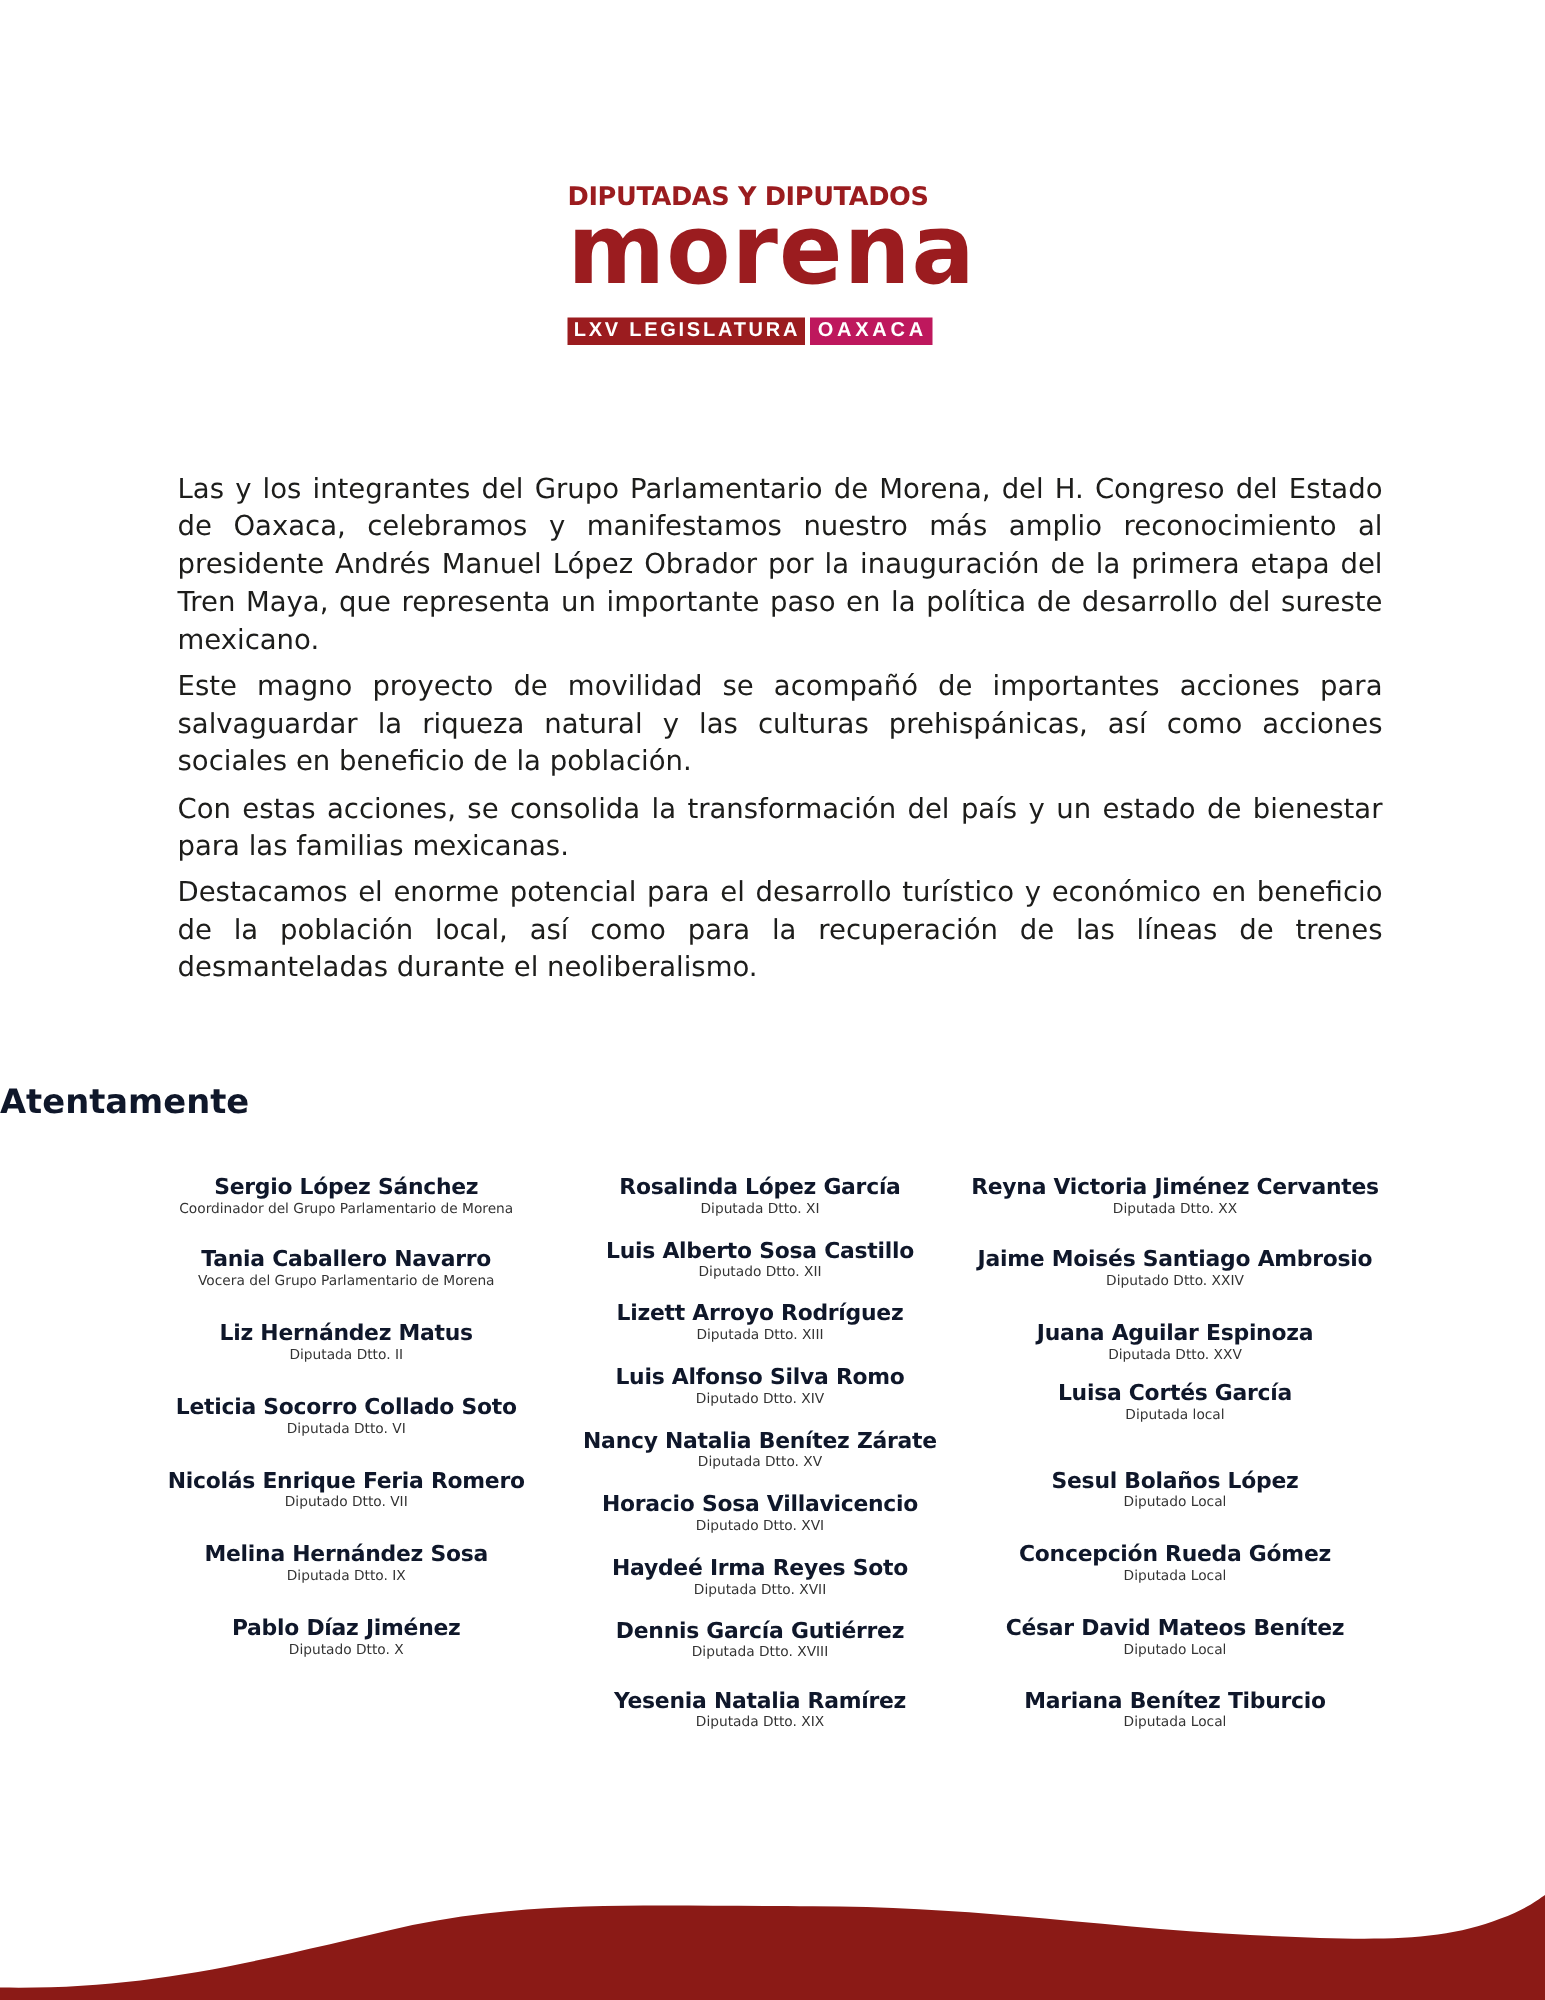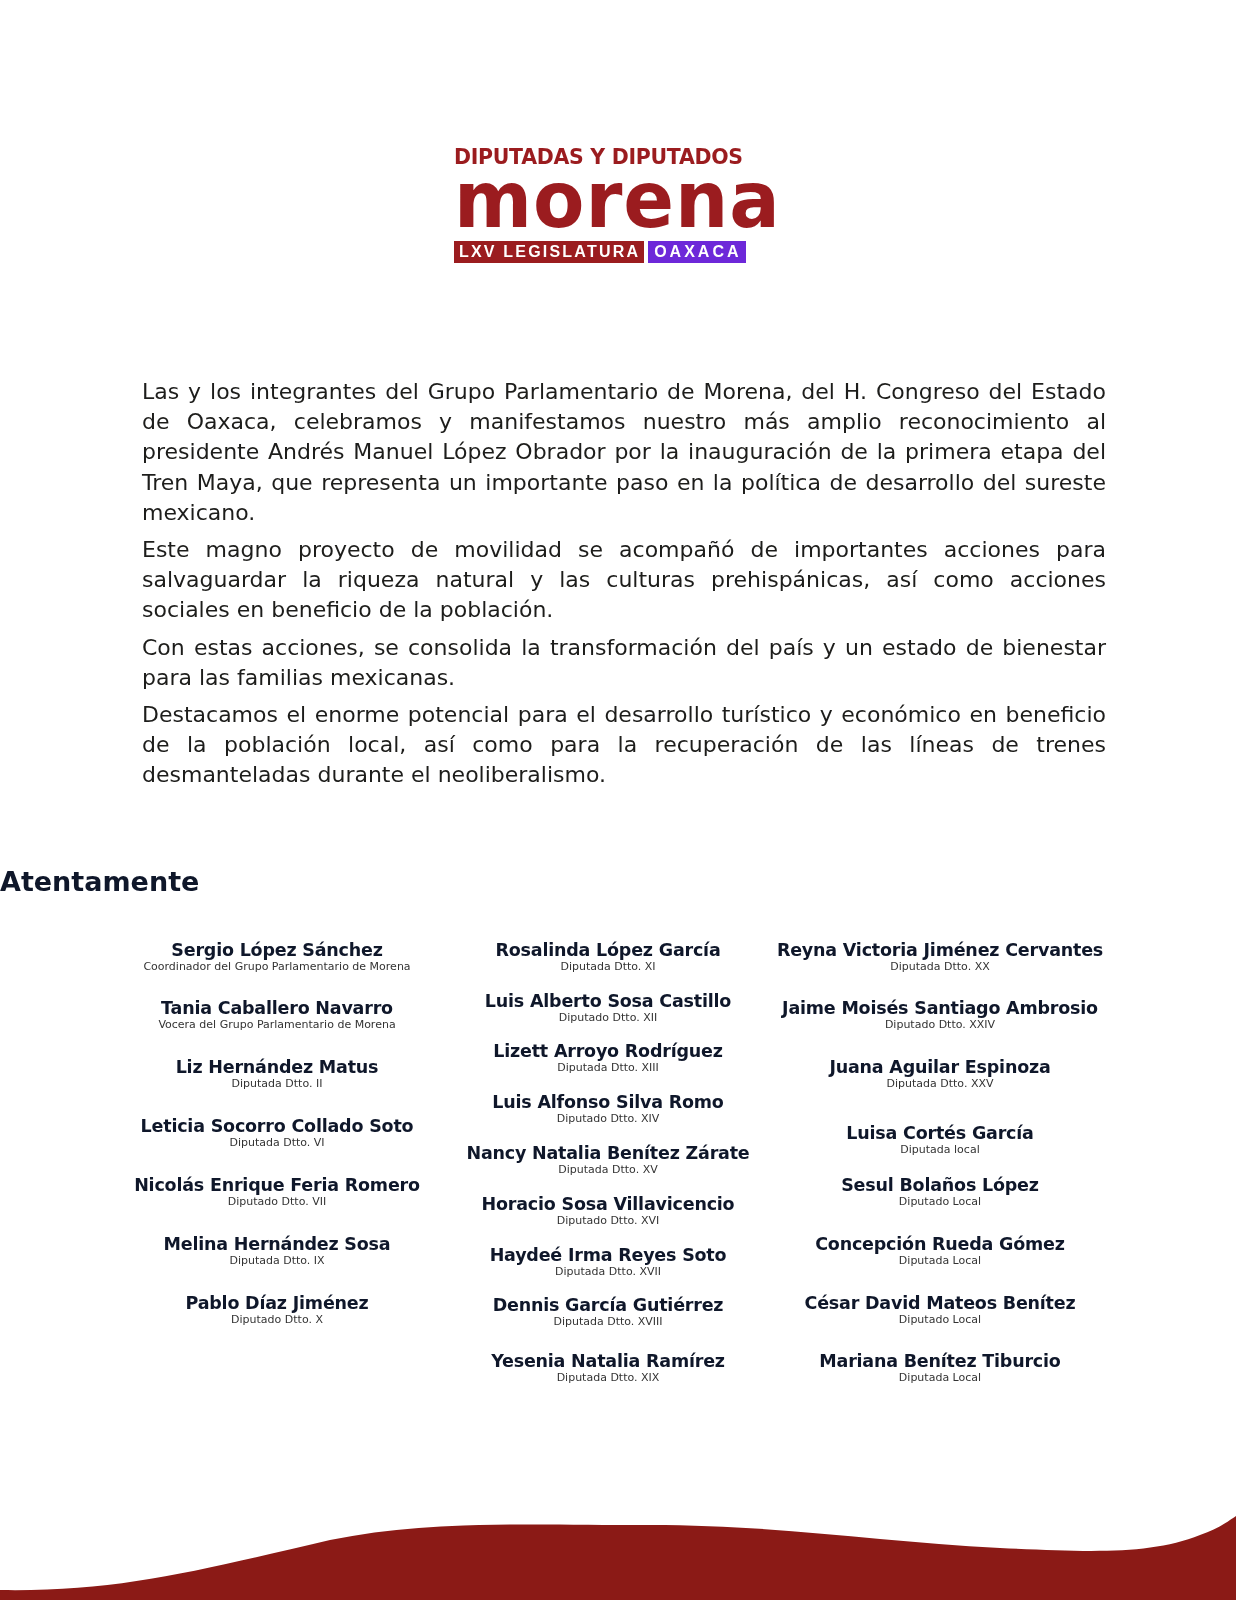--- a/index.html
+++ b/index.html
@@ -3,23 +3,23 @@
   <meta charset="utf-8">
   <style>
     * { margin: 0; padding: 0; box-sizing: border-box; }
     html, body { width: 1236px; height: 1600px; background: #ffffff; overflow: hidden; }
     body { position: relative; font-family: "Liberation Sans", "DejaVu Sans", sans-serif; color: #1d1d1b; }
 
     
     .logo { position: absolute; left: 454px; top: 145px; width: 326px; text-align: left; }
     .logo-top { color: #9b1c1f; font-family: "DejaVu Sans", sans-serif; font-weight: bold; font-size: 20.5px; letter-spacing: -0.3px; line-height: 24px; white-space: nowrap; }
     .logo-main { color: #9b1c1f; font-family: "DejaVu Sans", sans-serif; font-weight: bold; font-size: 78px; letter-spacing: 1px; line-height: 62px; margin-top: 0px; white-space: nowrap; transform: scaleX(0.96); transform-origin: left; }
-    .logo-bar { display: flex; margin-top: 10px; height: 22px; }
+    .logo-bar { display: flex; margin-top: 23px; height: 22px; }
     .logo-bar-red { background: #9b1c1f; color: #fff; font-weight: bold; font-size: 16px; letter-spacing: 2.2px; line-height: 22px; padding: 0 4px 0 5px; white-space: nowrap; }
-    .logo-bar-gray { background: #6d28d9; color: #fff; font-weight: bold; font-size: 16px; letter-spacing: 3px; line-height: 22px; padding: 0 4px 0 6px; margin-left: 4px; white-space: nowrap; }
+    .logo-bar-gray { background: #be185d; color: #fff; font-weight: bold; font-size: 16px; letter-spacing: 3px; line-height: 22px; padding: 0 4px 0 6px; margin-left: 4px; white-space: nowrap; }
 
     
     .body-text { position: absolute; left: 142px; top: 377px; width: 964px; font-family: "DejaVu Sans", sans-serif; font-size: 22px; line-height: 30.2px; color: #1d1d1b; text-align: justify; hyphens: manual; }
     .body-text p { margin-bottom: 7px; }
 
     .closing { position: absolute; left: 0; width: 1236px; top: 866px; text-align: left; font-family: "DejaVu Sans", sans-serif; font-weight: bold; font-size: 27px; color: #0f172a; }
 
     
     .col { position: absolute; top: 955px; text-align: center; }
     .col1 { left: 110px; width: 334px; }
@@ -128,21 +128,21 @@
       <span class="sig-role">Diputada Dtto. XX</span>
     </div>
   <div class="sig" style="top:43px">
       <span class="sig-name">Jaime Moisés Santiago Ambrosio</span>
       <span class="sig-role">Diputado Dtto. XXIV</span>
     </div>
   <div class="sig" style="top:102px">
       <span class="sig-name">Juana Aguilar Espinoza</span>
       <span class="sig-role">Diputada Dtto. XXV</span>
     </div>
-  <div class="sig" style="top:168px">
+  <div class="sig" style="top:150px">
       <span class="sig-name">Luisa Cortés García</span>
       <span class="sig-role">Diputada local</span>
     </div>
   <div class="sig" style="top:220px">
       <span class="sig-name">Sesul Bolaños López</span>
       <span class="sig-role">Diputado Local</span>
     </div>
   <div class="sig" style="top:279px">
       <span class="sig-name">Concepción Rueda Gómez</span>
       <span class="sig-role">Diputada Local</span>

